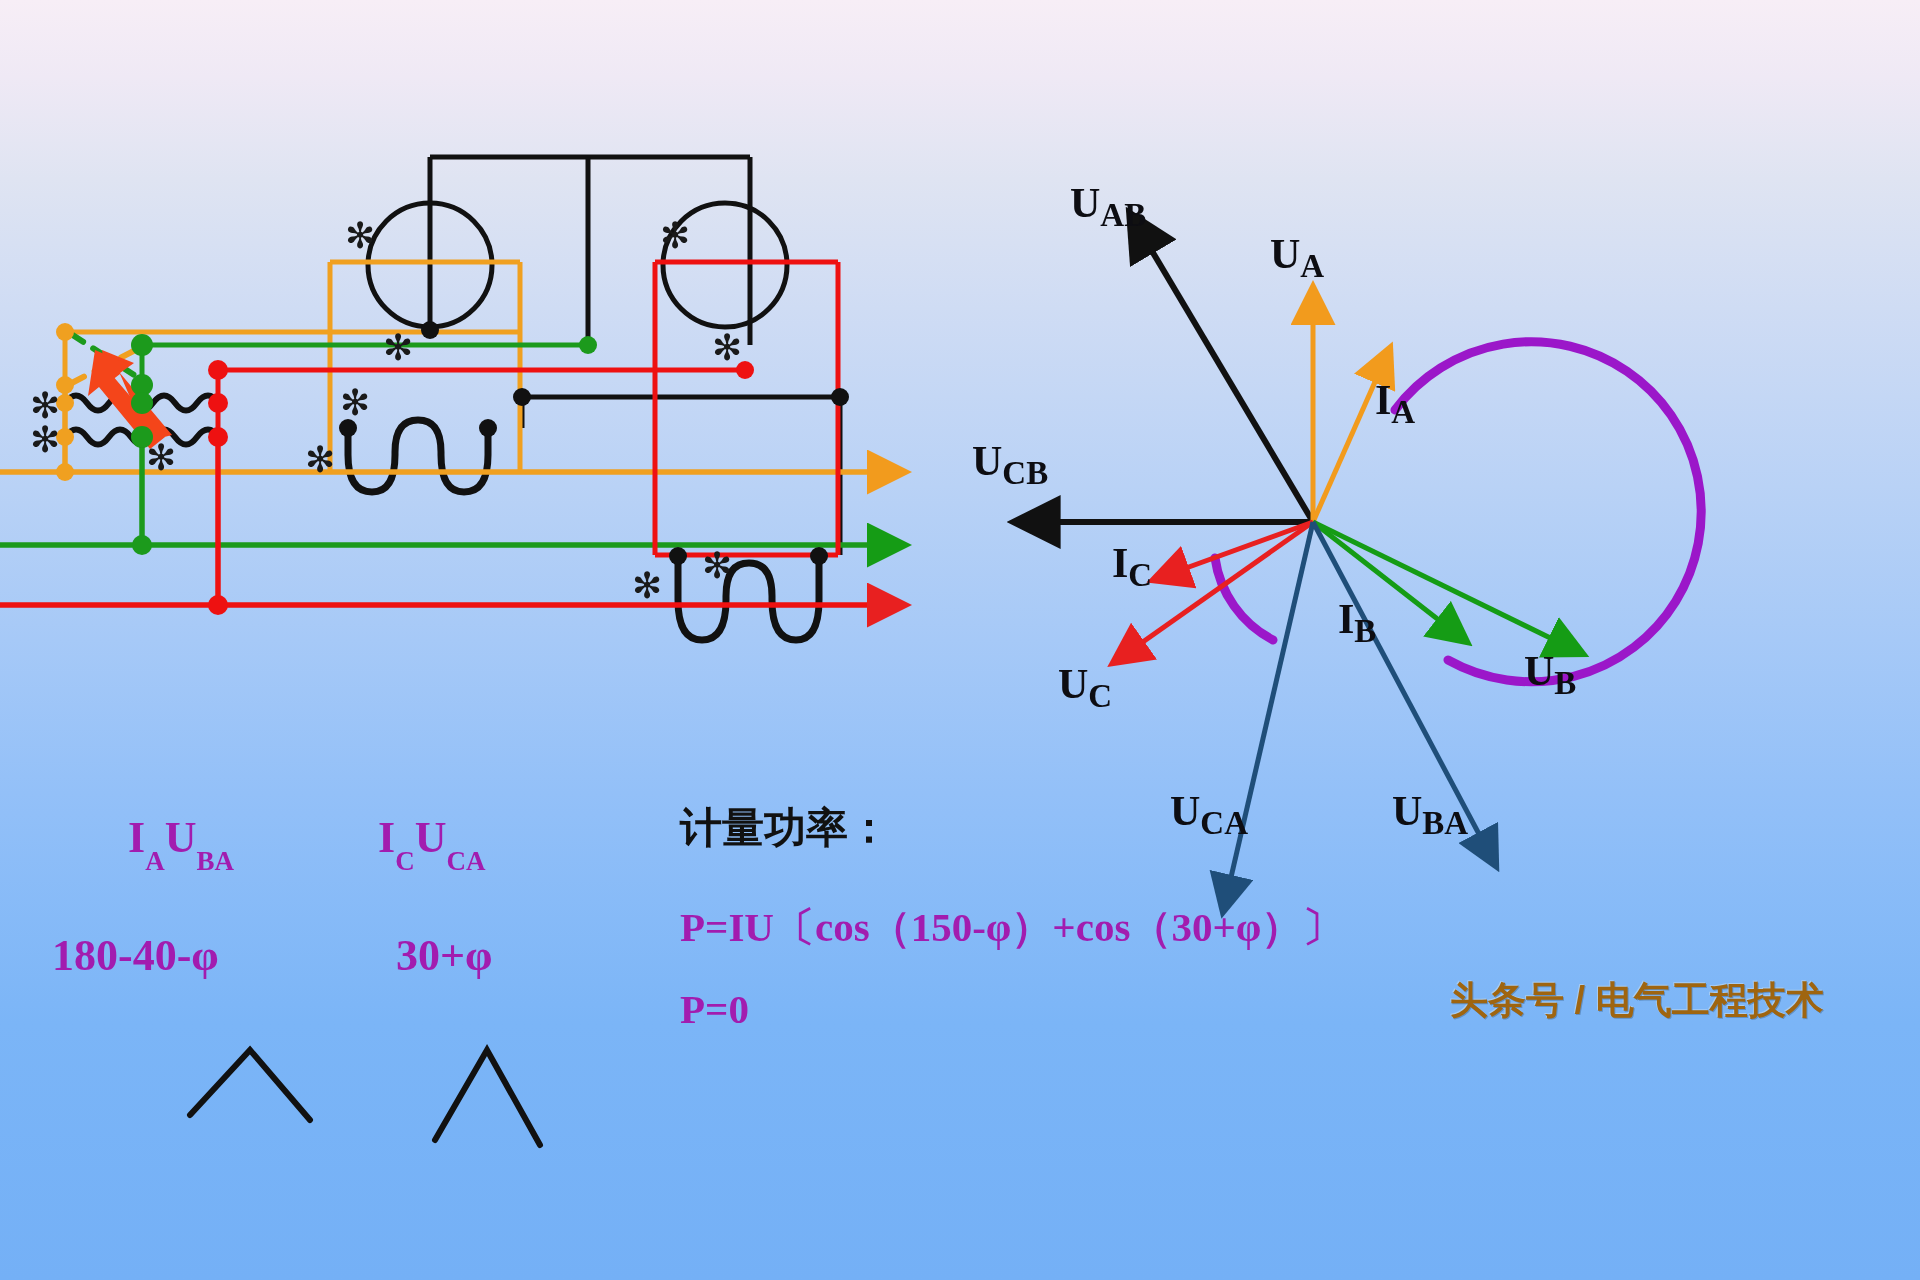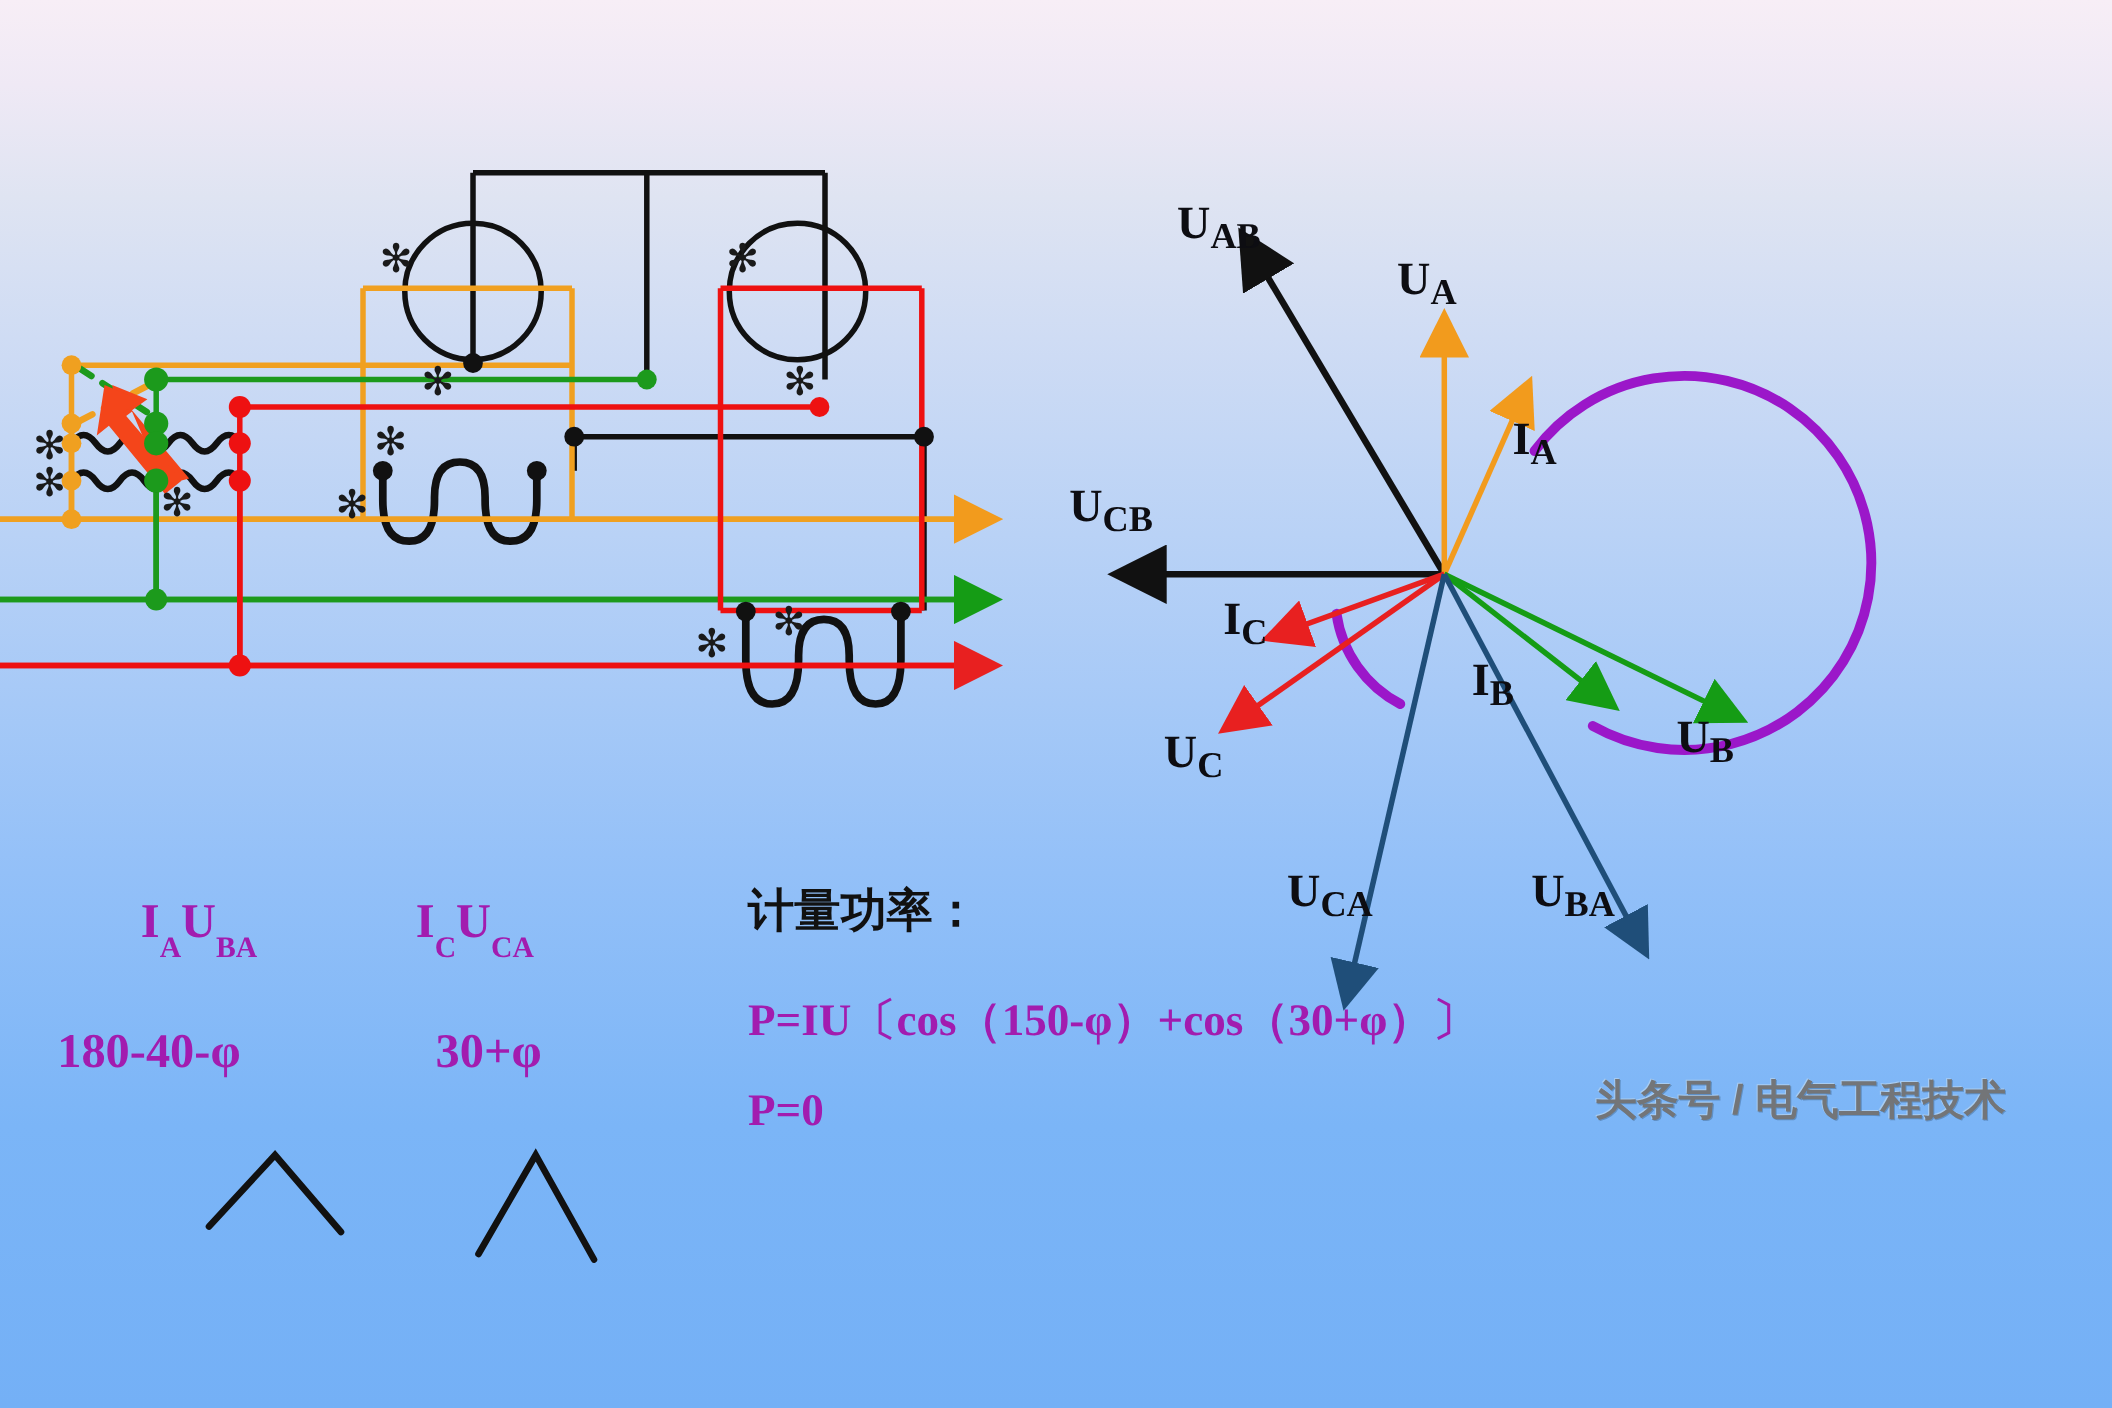--- a/index.html
+++ b/index.html
@@ -38,21 +38,21 @@
   .formula sub{font-size:27px;position:relative;top:8px;}
   .bigf{font-size:44px;}
   .ast{
     font-family:"DejaVu Sans", sans-serif;
     font-weight:bold;font-size:36px;color:#1a1a1a;
     line-height:1;white-space:nowrap;
   }
   .wm{
     font-family:"Liberation Sans", sans-serif;
     font-weight:bold;font-size:38px;white-space:nowrap;
-    color:#737373;
+    color:#a16207;
     text-shadow:1px 1px 0 #5f8fc4, -1px -1px 0 #a9cdf2;
     opacity:.96;
   }
 </style>
 </head>
 <body>
 
 <div id="stage">
 
 

